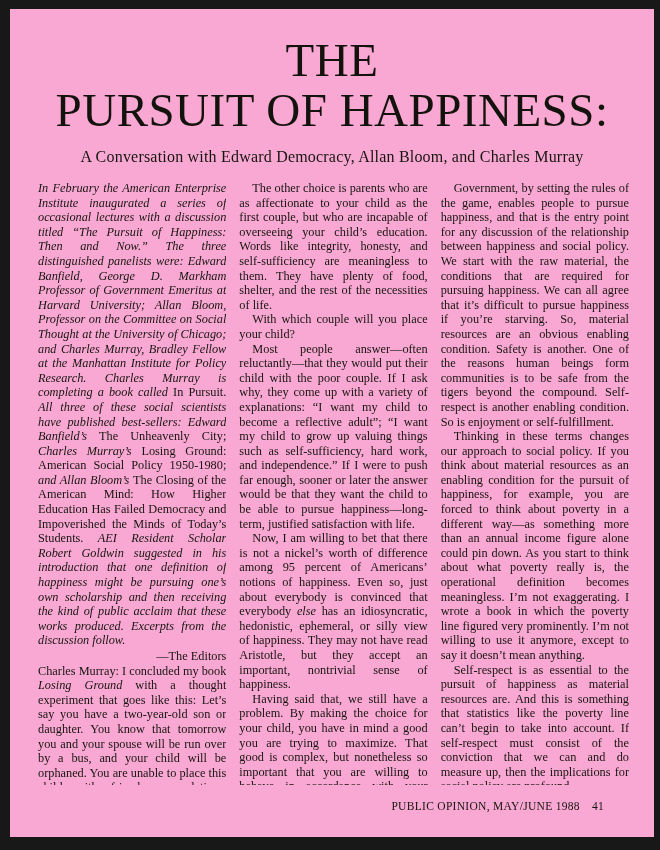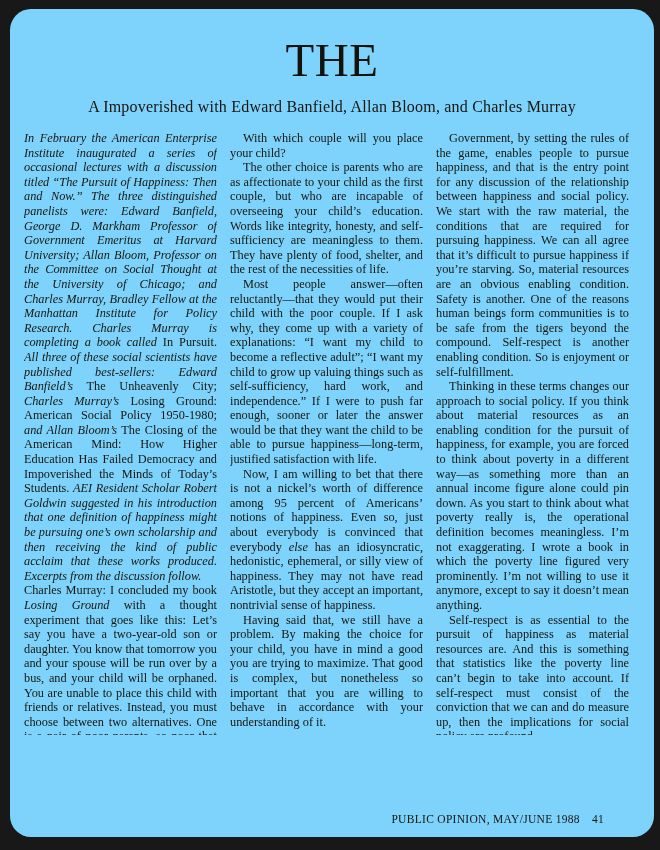--- a/index.html
+++ b/index.html
@@ -6,24 +6,23 @@
   body {
     width:660px; height:850px;
     background:#181818;
     position:relative;
     font-family:"Liberation Serif", serif;
     overflow:hidden;
   }
   .page {
     position:absolute;
     left:10px; top:9px; right:6px; bottom:13px;
-    background:#7dd3fc;
+    background:#f9a8d4;
     color:#17150f;
     overflow:hidden;
-    border-radius:21px;
   }
   .masthead { margin-top:26px; }
   .title {
     font-size:47px;
     line-height:50px;
     font-weight:400;
     text-align:center;
     margin:0;
     letter-spacing:0.5px;
     color:#14120c;
@@ -32,21 +31,21 @@
     text-align:center;
     font-size:16px;
     margin-top:13px;
     font-weight:400;
     letter-spacing:0.2px;
   }
   .columns {
     display:grid;
     grid-template-columns:repeat(3, 1fr);
     column-gap:13px;
-    padding:0 25px 0 14px;
+    padding:0 25px 0 28px;
     margin-top:15px;
     height:604px;
     overflow:hidden;
     font-size:12.3px;
     line-height:14.6px;
     text-align:justify;
   }
   .col { overflow:hidden; }
   .col p { margin:0; }
   .col p.ind { text-indent:13px; }
@@ -55,49 +54,51 @@
   .it { font-style:italic;margin-top:40px; }
   .bold { font-weight:normal; }
   .byline {
     text-align:right;
     font-style:normal;
     margin:1px 0 0 0 !important;
   }
   .pagefooter {
     position:absolute;
     right:50px;
-    bottom:12px;
+    bottom:25px;
     font-size:11.5px;
     letter-spacing:0.3px;
     white-space:nowrap;
   }
   .pagefooter .pnum { margin-left:12px; }
 </style>
 </head>
 <body>
 
 <div class="page">
 
   <header class="masthead">
     <h1 class="title">
       <div>THE</div>
+      <div>PURSUIT OF HAPPINESS:</div>
     </h1>
-    <div class="subtitle">A Impoverished with Edward Banfield, Allan Bloom, and Charles Murray</div>
+    <div class="subtitle">A Conversation with Edward Democracy, Allan Bloom, and Charles Murray</div>
   </header>
 
   <main class="columns">
 
     <div class="col">
       <p class="intro"><span>In February the American Enterprise Institute inaugurated a series of occasional lectures with a discussion titled “The Pursuit of Happiness: Then and Now.” The three distinguished panelists were: Edward Banfield, George D. Markham Professor of Government Emeritus at Harvard University; Allan Bloom, Professor on the Committee on Social Thought at the University of Chicago; and Charles Murray, Bradley Fellow at the Manhattan Institute for Policy Research. Charles Murray is completing a book called </span><span class="rm">In Pursuit.</span><span> All three of these social scientists have published best-sellers: Edward Banfield’s </span><span class="rm">The Unheavenly City; </span><span>Charles Murray’s </span><span class="rm">Losing Ground: American Social Policy 1950-1980; </span><span>and Allan Bloom’s </span><span class="rm">The Closing of the American Mind: How Higher Education Has Failed Democracy and Impoverished the Minds of Today’s Students. </span><span>AEI Resident Scholar Robert Goldwin suggested in his introduction that one definition of happiness might be pursuing one’s own scholarship and then receiving the kind of public acclaim that these works produced. Excerpts from the discussion follow.</span></p>
+      <p class="byline">—The Editors</p>
       <p><span class="bold">Charles Murray</span><span>: I concluded my book </span><span class="it">Losing Ground</span><span> with a thought experiment that goes like this: Let’s say you have a two-year-old son or daughter. You know that tomorrow you and your spouse will be run over by a bus, and your child will be orphaned. You are unable to place this child with friends or relatives. Instead, you must choose between two alternatives. One is a pair of poor parents, so poor that your child will sometimes wear hand-me-down—even ragged—clothes, will be teased by schoolmates, and may sometimes go to bed hungry, even though he won’t be malnourished. These parents have worked hard all their lives. They will make sure your child goes to school and</span></p>
     </div>
 
     <div class="col">
+      <p class="ind">The other choice is parents who are as affectionate to your child as the first couple, but who are incapable of overseeing your child’s education. Words like integrity, honesty, and self-sufficiency are meaningless to them. They have plenty of food, shelter, and the rest of the necessities of life.</p>
       <p class="ind">With which couple will you place your child?</p>
-      <p class="ind">The other choice is parents who are as affectionate to your child as the first couple, but who are incapable of overseeing your child’s education. Words like integrity, honesty, and self-sufficiency are meaningless to them. They have plenty of food, shelter, and the rest of the necessities of life.</p>
       <p class="ind">Most people answer—often reluctantly—that they would put their child with the poor couple. If I ask why, they come up with a variety of explanations: “I want my child to become a reflective adult”; “I want my child to grow up valuing things such as self-sufficiency, hard work, and independence.” If I were to push far enough, sooner or later the answer would be that they want the child to be able to pursue happiness—long-term, justified satisfaction with life.</p>
       <p class="ind"><span>Now, I am willing to bet that there is not a nickel’s worth of difference among 95 percent of Americans’ notions of happiness. Even so, just about everybody is convinced that everybody </span><span class="it">else</span><span> has an idiosyncratic, hedonistic, ephemeral, or silly view of happiness. They may not have read Aristotle, but they accept an important, nontrivial sense of happiness.</span></p>
       <p class="ind">Having said that, we still have a problem. By making the choice for your child, you have in mind a good you are trying to maximize. That good is complex, but nonetheless so important that you are willing to behave in accordance with your understanding of it.</p>
 
     </div>
 
     <div class="col">
       <p class="ind">Government, by setting the rules of the game, enables people to pursue happiness, and that is the entry point for any discussion of the relationship between happiness and social policy. We start with the raw material, the conditions that are required for pursuing happiness. We can all agree that it’s difficult to pursue happiness if you’re starving. So, material resources are an obvious enabling condition. Safety is another. One of the reasons human beings form communities is to be safe from the tigers beyond the compound. Self-respect is another enabling condition. So is enjoyment or self-fulfillment.</p>
       <p class="ind">Thinking in these terms changes our approach to social policy. If you think about material resources as an enabling condition for the pursuit of happiness, for example, you are forced to think about poverty in a different way—as something more than an annual income figure alone could pin down. As you start to think about what poverty really is, the operational definition becomes meaningless. I’m not exaggerating. I wrote a book in which the poverty line figured very prominently. I’m not willing to use it anymore, except to say it doesn’t mean anything.</p>
       <p class="ind">Self-respect is as essential to the pursuit of happiness as material resources are. And this is something that statistics like the poverty line can’t begin to take into account. If self-respect must consist of the conviction that we can and do measure up, then the implications for social policy are profound.</p>

